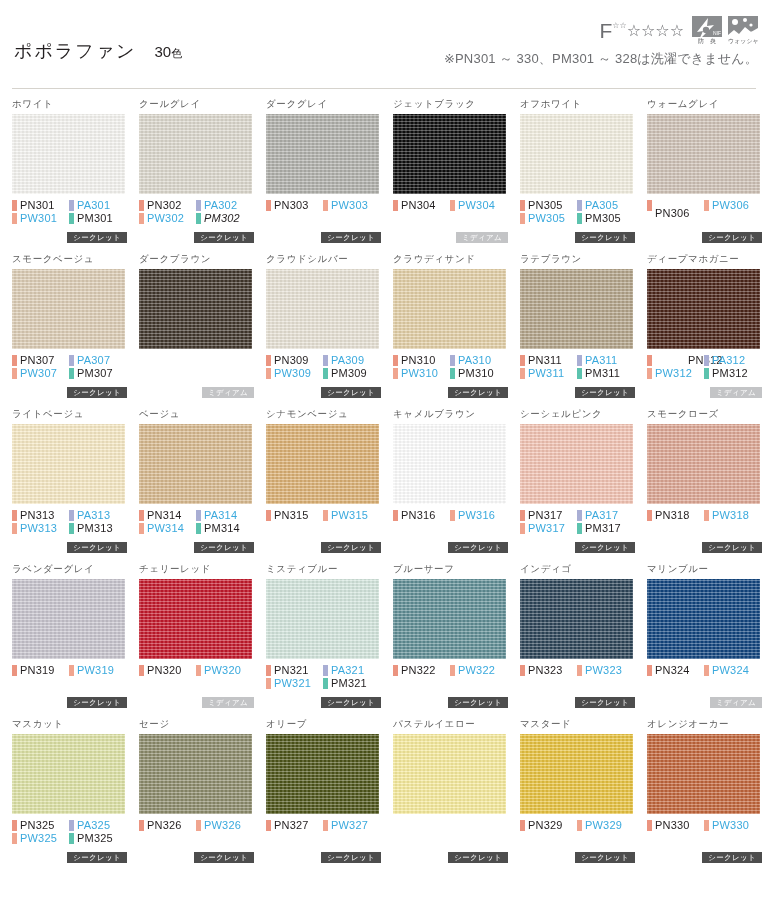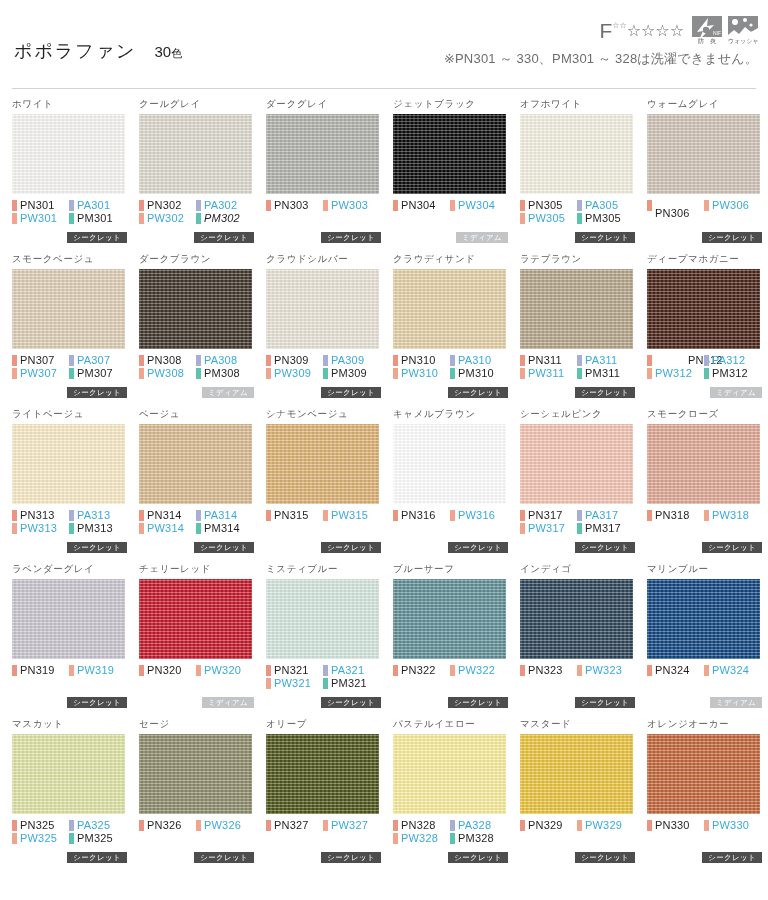--- a/index.html
+++ b/index.html
@@ -409,42 +409,20 @@
       </div>
       <div class="badge-wrap">
         <span class="badge secret">シークレット</span>
       </div>
     </div>
     <div class="cell">
       <div class="cell-name">ダークブラウン</div>
       <div class="swatch" style="background: rgb(64, 54, 43);">
         <div class="weave"></div>
       </div>
-      <div class="codes">
-        <div class="code-row">
-          <div class="code-item">
-            <span class="chip" style="background: rgb(235, 148, 128);"></span>
-            <span class="code-txt" style="color: rgb(35, 31, 32);">PN308</span>
-          </div>
-          <div class="code-item">
-            <span class="chip" style="background: rgb(169, 174, 212);"></span>
-            <span class="code-txt" style="color: rgb(58, 169, 221);">PA308</span>
-          </div>
-        </div>
-        <div class="code-row">
-          <div class="code-item">
-            <span class="chip" style="background: rgb(240, 165, 143);"></span>
-            <span class="code-txt" style="color: rgb(58, 169, 221);">PW308</span>
-          </div>
-          <div class="code-item">
-            <span class="chip" style="background: rgb(92, 195, 174);"></span>
-            <span class="code-txt" style="color: rgb(35, 31, 32);">PM308</span>
-          </div>
-        </div>
-      </div>
       <div class="badge-wrap">
         <span class="badge medium">ミディアム</span>
       </div>
     </div>
     <div class="cell">
       <div class="cell-name">クラウドシルバー</div>
       <div class="swatch" style="background: rgb(232, 226, 213);">
         <div class="weave"></div>
       </div>
       <div class="codes">
@@ -928,42 +906,20 @@
         </div>
       </div>
       <div class="badge-wrap">
         <span class="badge secret">シークレット</span>
       </div>
     </div>
     <div class="cell">
       <div class="cell-name">パステルイエロー</div>
       <div class="swatch" style="background: rgb(247, 235, 155);">
         <div class="weave"></div>
-      </div>
-      <div class="codes">
-        <div class="code-row">
-          <div class="code-item">
-            <span class="chip" style="background: rgb(235, 148, 128);"></span>
-            <span class="code-txt" style="color: rgb(35, 31, 32);">PN328</span>
-          </div>
-          <div class="code-item">
-            <span class="chip" style="background: rgb(169, 174, 212);"></span>
-            <span class="code-txt" style="color: rgb(58, 169, 221);">PA328</span>
-          </div>
-        </div>
-        <div class="code-row">
-          <div class="code-item">
-            <span class="chip" style="background: rgb(240, 165, 143);"></span>
-            <span class="code-txt" style="color: rgb(58, 169, 221);">PW328</span>
-          </div>
-          <div class="code-item">
-            <span class="chip" style="background: rgb(92, 195, 174);"></span>
-            <span class="code-txt" style="color: rgb(35, 31, 32);">PM328</span>
-          </div>
-        </div>
       </div>
       <div class="badge-wrap">
         <span class="badge secret">シークレット</span>
       </div>
     </div>
     <div class="cell">
       <div class="cell-name">マスタード</div>
       <div class="swatch" style="background: rgb(232, 194, 62);">
         <div class="weave"></div>
       </div>

